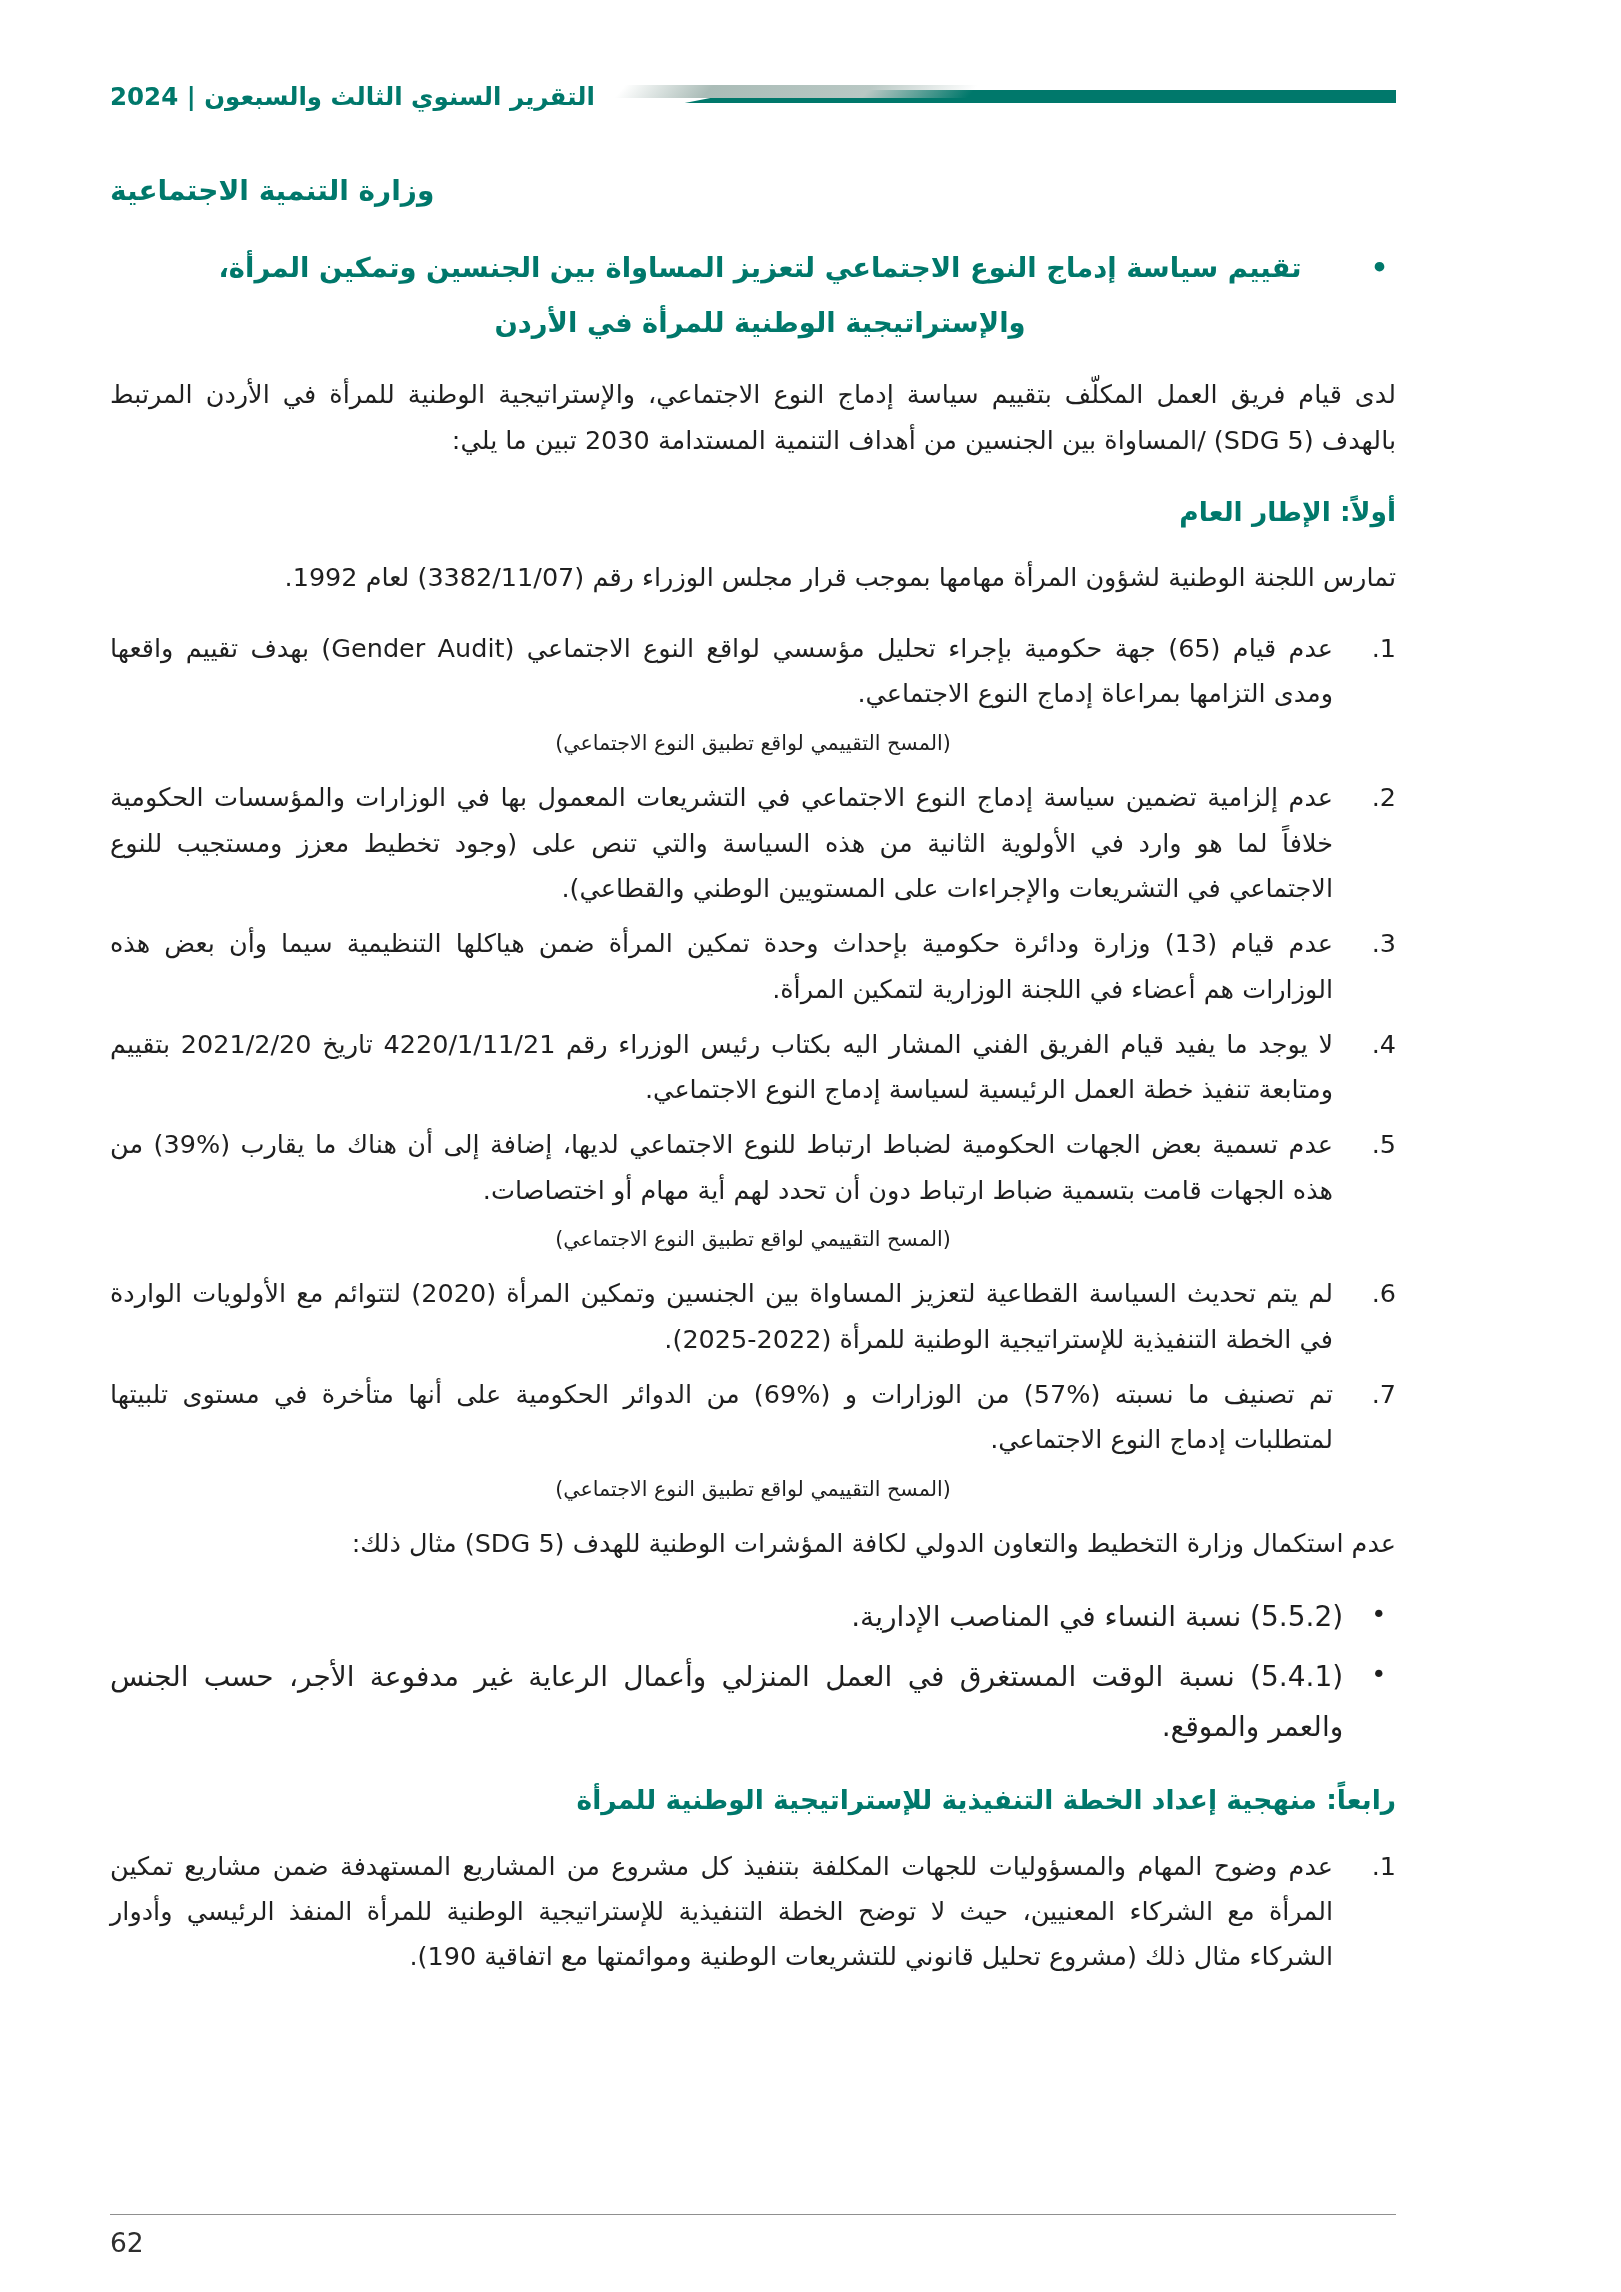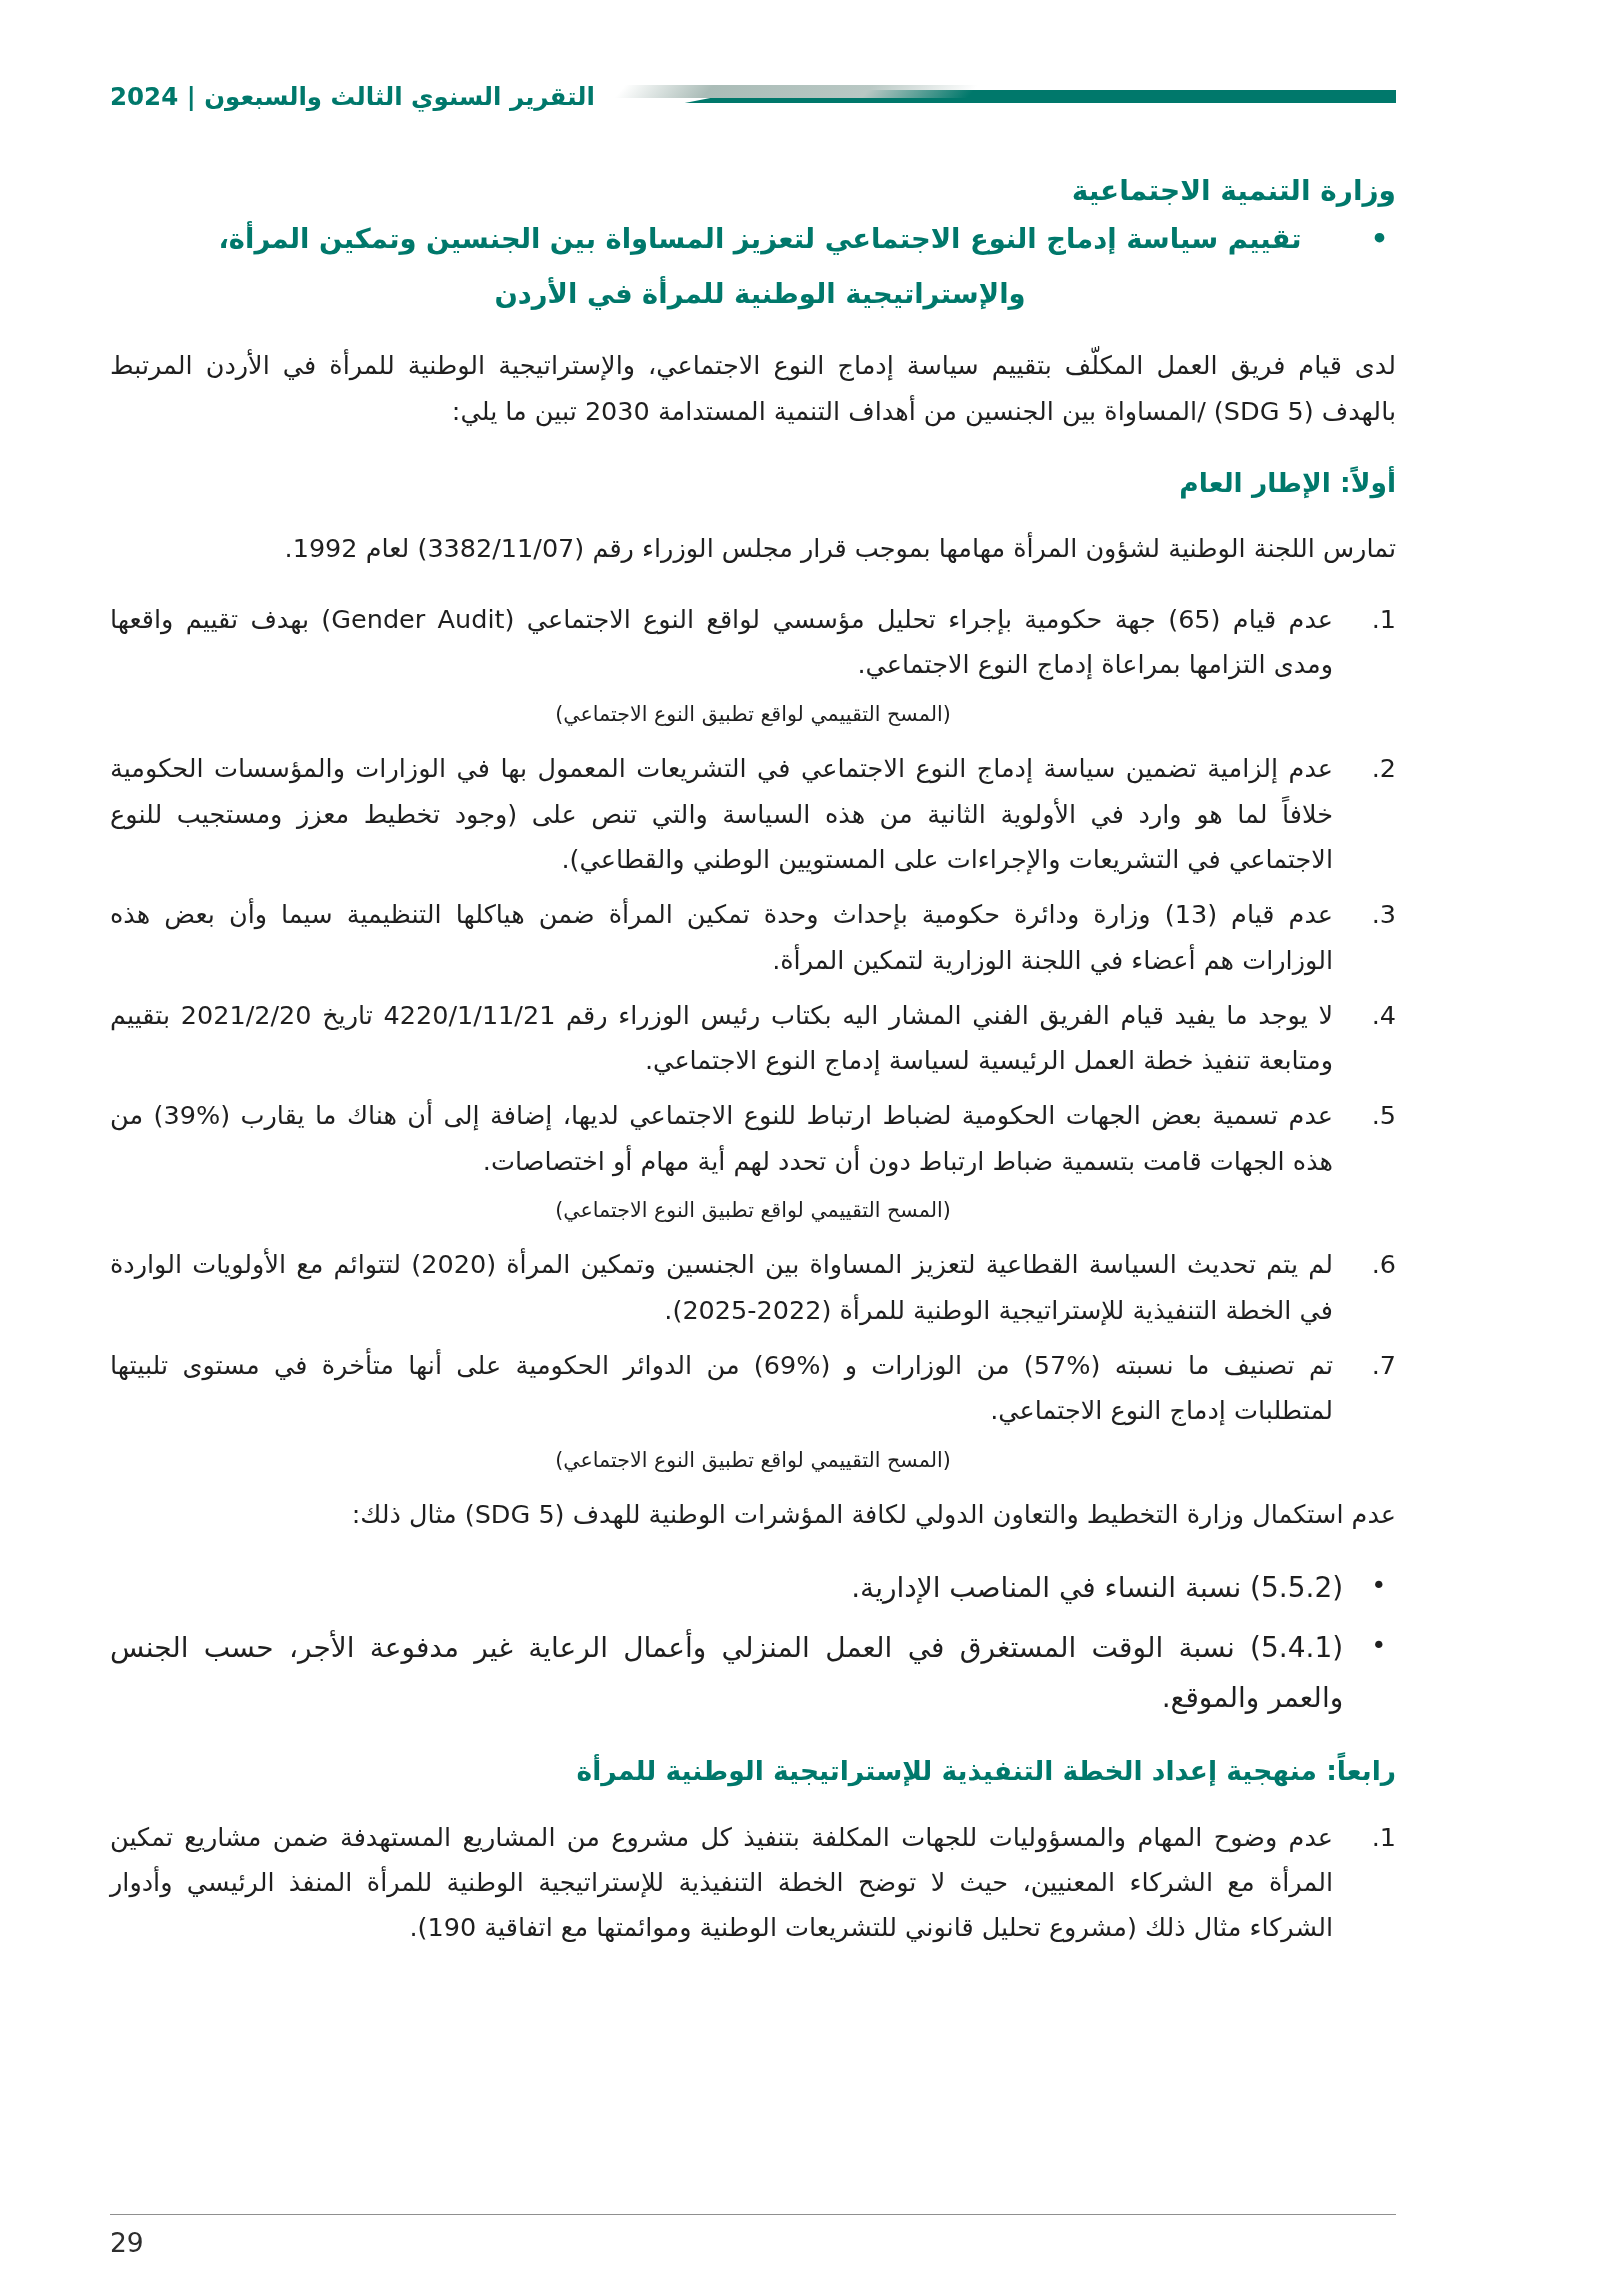--- a/index.html
+++ b/index.html
@@ -31,21 +31,21 @@
   .swoosh-light {
     position:absolute; left:5.9px; top:1px; height:12.7px; width:353px;
     background:linear-gradient(90deg, rgba(170,188,183,0) 0%, #aabcb7 25%, #b9c8c4 70%, rgba(170,188,183,0) 100%);
     transform:skewX(-40deg); z-index:2;
   }
 
   
   main { margin-top:59px; }
   .ministry-title {
     color:#00786B; font-size:28px; font-weight:bold;
-    text-align:right; line-height:1.5;
+    text-align:left; margin-bottom:29px; line-height:1.5;
   }
   .topic-title {
     position:relative; color:#00786B; font-size:27.4px; font-weight:bold;
     line-height:2.0; text-align:center; padding:0 45px 0 59px; margin-bottom:21.6px;
   }
   .topic-title .blt {
     position:absolute; right:7.8px; top:0; font-size:27.4px;
   }
   .para {
     font-size:25.5px; line-height:1.78; text-align:justify; margin-bottom:25.5px;
@@ -154,17 +154,17 @@
     <h3 class="sec-heading">رابعاً:  منهجية إعداد الخطة التنفيذية للإستراتيجية الوطنية للمرأة</h3>
 
     <div class="list-item">
       <span class="num">1.</span>
       <p class="item-text">عدم وضوح المهام والمسؤوليات للجهات المكلفة بتنفيذ كل مشروع من المشاريع المستهدفة ضمن مشاريع تمكين المرأة مع الشركاء المعنيين، حيث لا توضح الخطة التنفيذية للإستراتيجية الوطنية للمرأة المنفذ الرئيسي وأدوار الشركاء مثال ذلك (مشروع تحليل قانوني للتشريعات الوطنية وموائمتها مع اتفاقية 190).</p>
     </div>
 
   </main>
 
   <footer>
-    <div class="page-number">29</div>
+    <div class="page-number">62</div>
   </footer>
 
 </div>
 
 
 </body></html>

